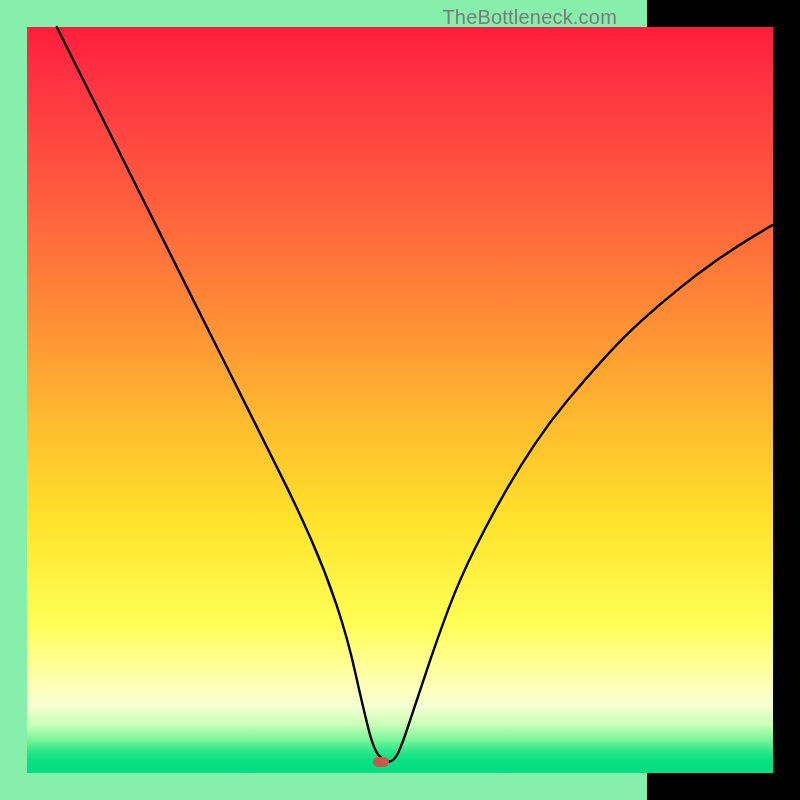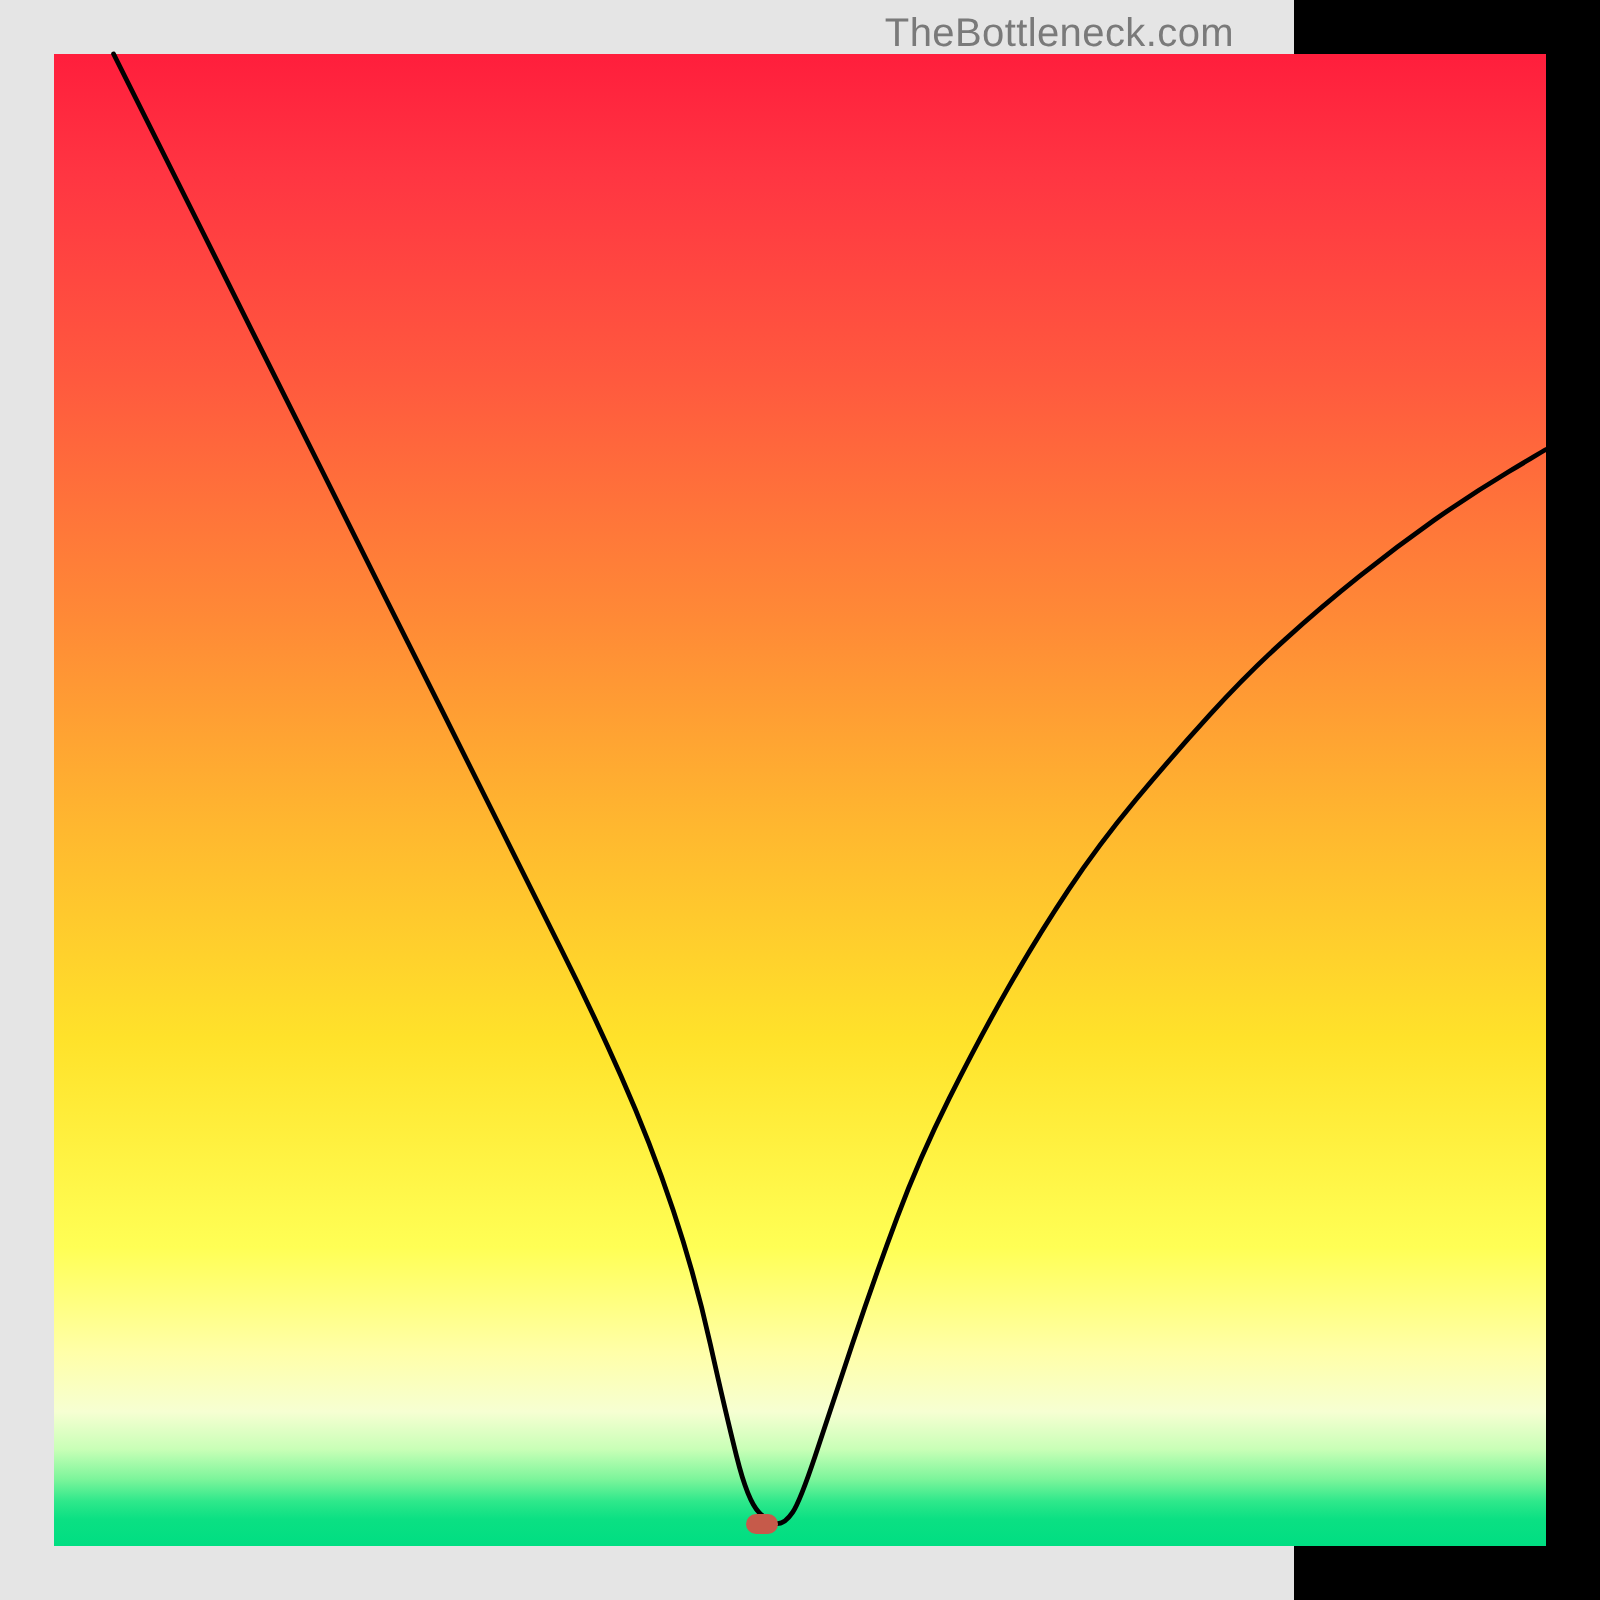--- a/index.html
+++ b/index.html
@@ -8,21 +8,21 @@
     width: 800px;
     height: 800px;
     background: #000;
     overflow: hidden;
     font-family: Arial, Helvetica, sans-serif;
   }
   .frame {
     position: relative;
     width: 647px;
     height: 800px;
-    background: #e5e5e5;
+    background: #86efac;
     text-decoration: underline;
   }
   .plot-area {
     position: absolute;
     left: 27px;
     top: 27px;
     width: 746px;
     height: 746px;
     
     background: linear-gradient(

